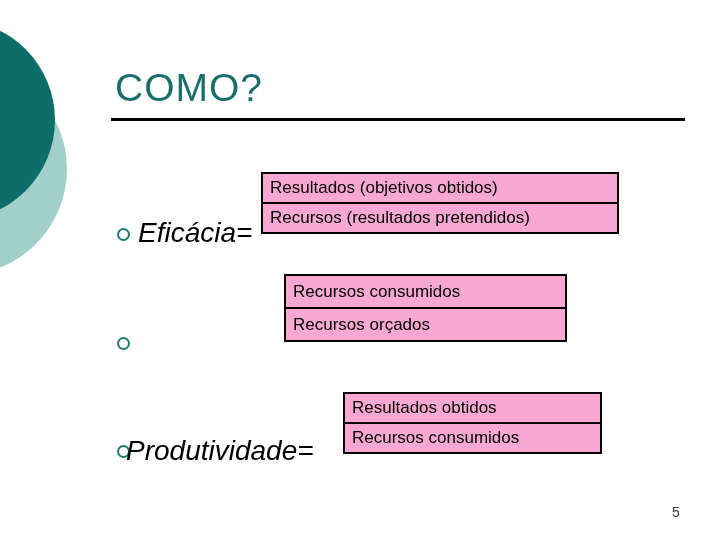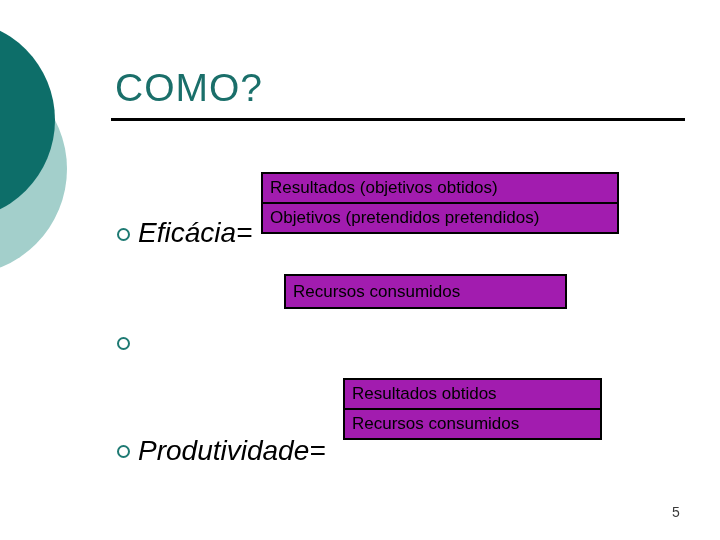--- a/index.html
+++ b/index.html
@@ -52,21 +52,21 @@
     font-size: 28px;
     line-height: 34px;
     color: var(--text-color);
     white-space: nowrap;
     font-style: italic;
   }
 
   .fraction {
     position: absolute;
     border: 2px solid var(--box-border);
-    background: #a21caf;
+    background: #f9a8d4;
   }
   .frac-row {
     font-size: 17px;
     line-height: 28px;
     padding-left: 7px;
     white-space: nowrap;
     color: var(--text-color);
   }
   .frac-row + .frac-row { border-top: 2px solid var(--box-border); }
   .fraction.tall .frac-row { line-height: 31px; }
@@ -86,30 +86,31 @@
   <div class="circle light"></div>
   <div class="circle dark"></div>
 
   <div class="title">COMO?</div>
   <div class="title-rule"></div>
 
   <div class="bullet" style="left:117px; top:228px;"></div>
   <div class="item-label" style="left:138px; top:216px;">Eficácia=</div>
   <div class="fraction" style="left:261px; top:172px; width:354px;">
     <div class="frac-row">Resultados (objetivos obtidos)</div>
-    <div class="frac-row">Objetivos (pretendidos pretendidos)</div>
+    <div class="frac-row">Recursos (resultados pretendidos)</div>
   </div>
 
   <div class="bullet" style="left:117px; top:337px;"></div>
   <div class="fraction tall" style="left:284px; top:274px; width:279px;">
     <div class="frac-row">Recursos consumidos</div>
+    <div class="frac-row">Recursos orçados</div>
   </div>
 
   <div class="bullet" style="left:117px; top:445px;"></div>
-  <div class="item-label" style="left:138px; top:434px;">Produtividade=</div>
-  <div class="fraction" style="left:343px; top:378px; width:255px;">
+  <div class="item-label" style="left:126px; top:434px;">Produtividade=</div>
+  <div class="fraction" style="left:343px; top:392px; width:255px;">
     <div class="frac-row">Resultados obtidos</div>
     <div class="frac-row">Recursos consumidos</div>
   </div>
 
   <div class="page-number">5</div>
 
 </div>
 
 </body></html>

